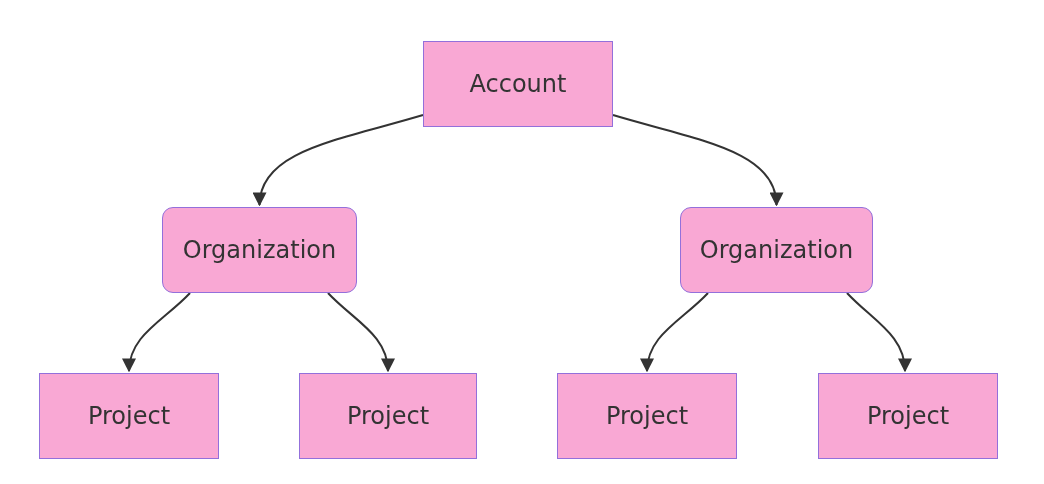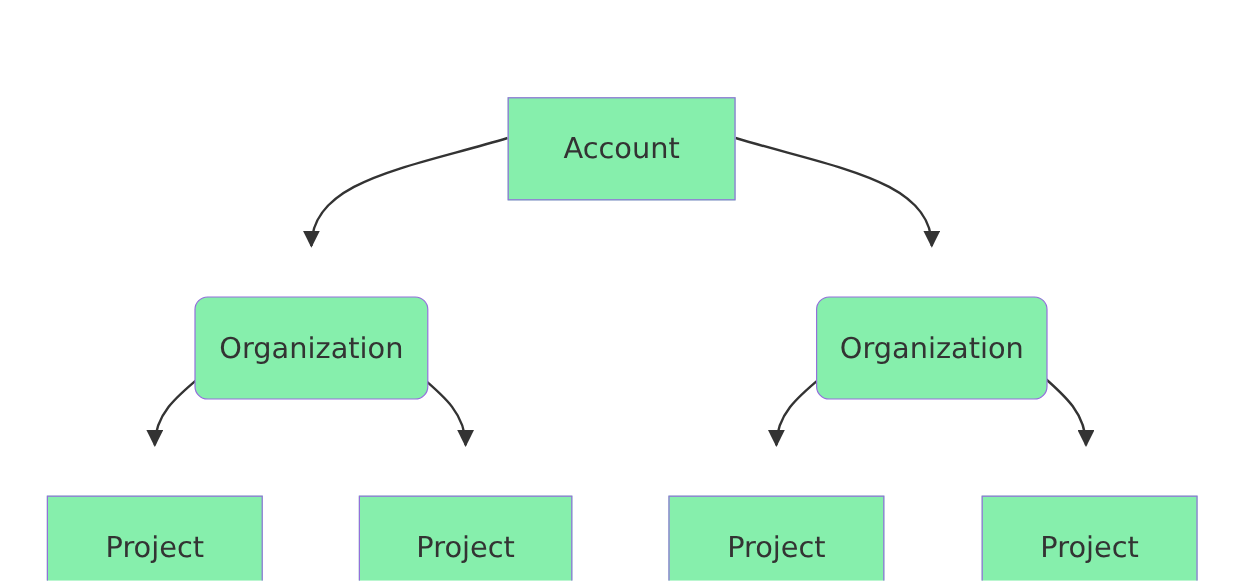--- a/index.html
+++ b/index.html
@@ -28,27 +28,26 @@
     fill: none;
     stroke: #333333;
     stroke-width: 2px;
   }
   .node {
     position: absolute;
     box-sizing: border-box;
     display: flex;
     align-items: center;
     justify-content: center;
-    background: #86efac;
+    background: #f9a8d4;
     border: 1.3px solid #9370DB;
     color: #333333;
     font-size: 24px;
     line-height: 1.2;
     text-align: center;
-    margin-top: 40px;
   }
   .node.rounded {
     border-radius: 11px;
     text-align: center;
   }
   #node-account   { left: 423px; top: 41px;  width: 190px; height: 86px; }
   #node-org-left  { left: 162px; top: 207px; width: 195px; height: 86px; }
   #node-org-right { left: 680px; top: 207px; width: 193px; height: 86px; }
   #node-project-1 { left: 39px;  top: 373px; width: 180px; height: 86px; }
   #node-project-2 { left: 299px; top: 373px; width: 178px; height: 86px; }

